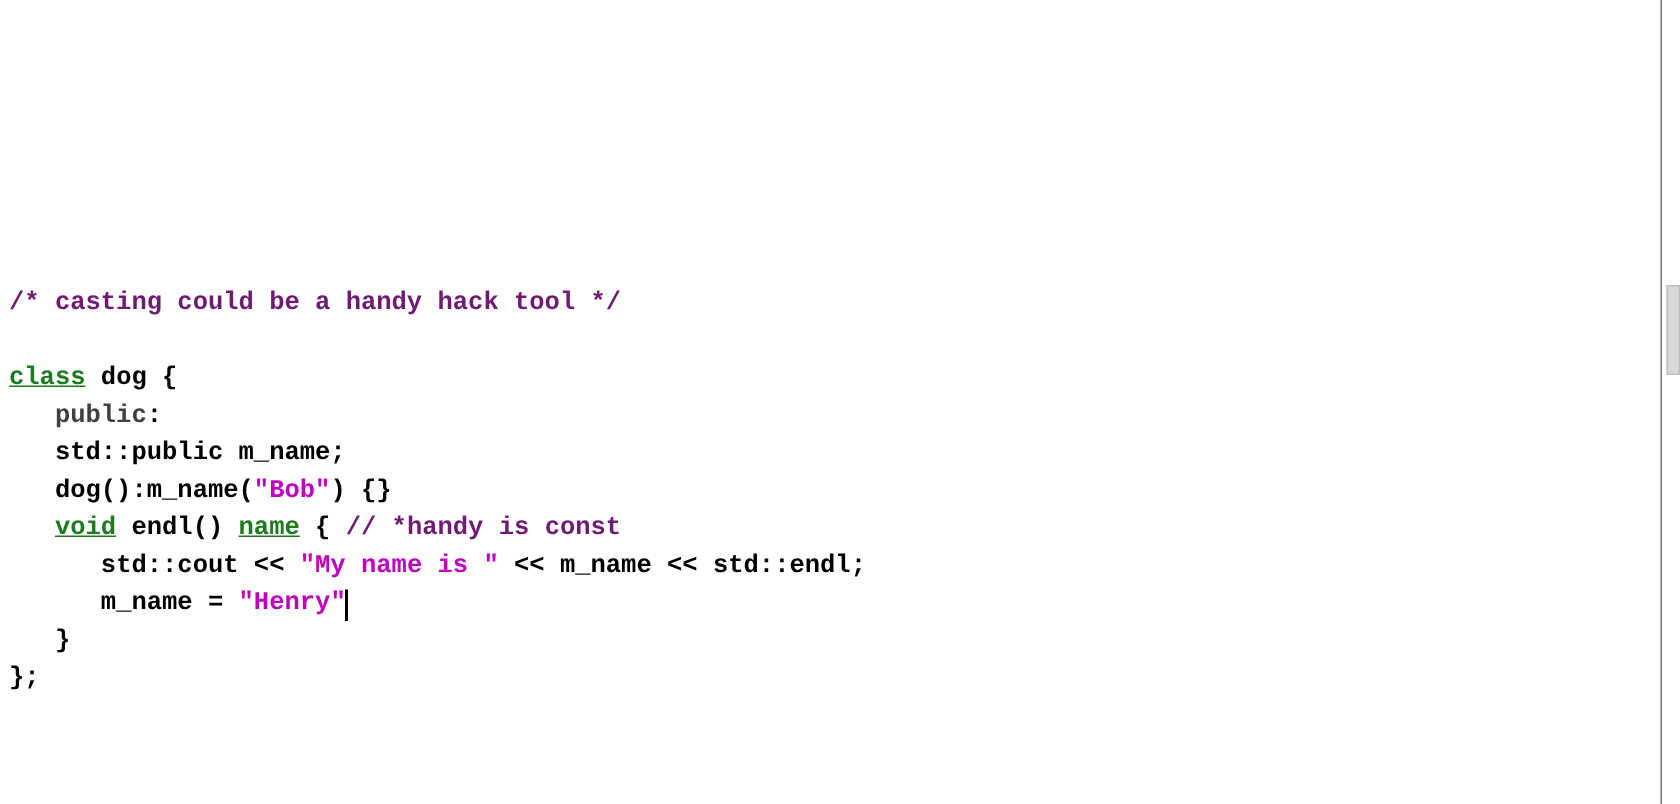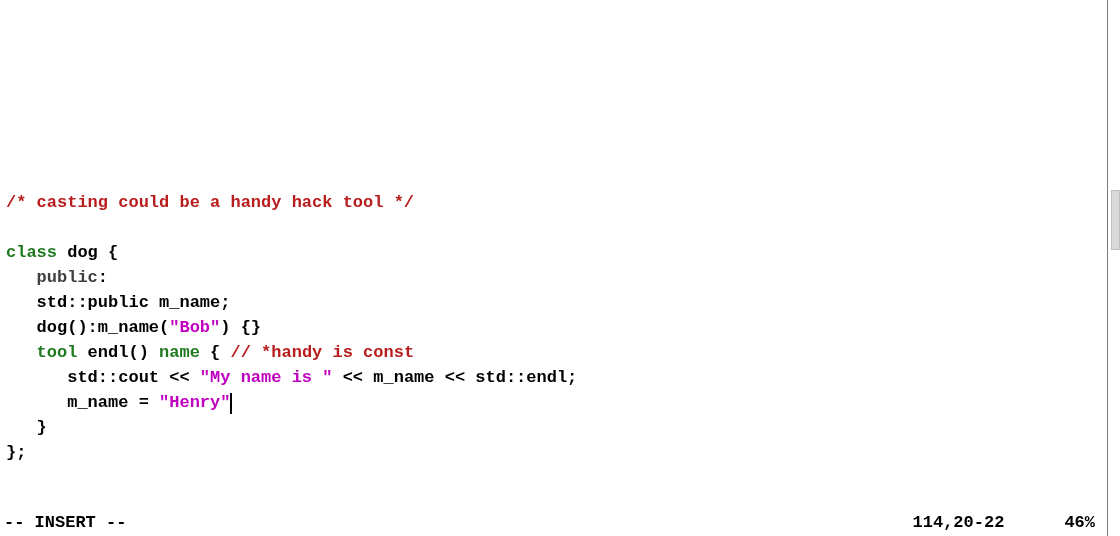--- a/index.html
+++ b/index.html
@@ -18,23 +18,23 @@
     height: 536px;
     border-right: 1px solid #7a7a7a;
     position: relative;
     padding-top: 165px;
   }
   .code {
     white-space: pre;
     line-height: 25px;
     padding-left: 6px;
   }
-  .comment { color: #b91c1c; }
+  .comment { color: #701a75; }
   .keyword { color: #404040; }
-  .type    { color: #1f7a1f; }
+  .type    { color: #1f7a1f; text-decoration: underline; }
   .string  { color: #c000c0; }
   .cursor {
     display: inline-block;
     width: 2px;
     height: 21px;
     background: #000;
     vertical-align: text-top;
   }
   .statusbar {
     position: absolute;
@@ -63,28 +63,22 @@
 
 <div class="editor-frame">
 
   <div class="code">
 <span class="comment"><span>/* </span><span>casting could be a handy hack tool</span><span> */</span></span>
 
 <span class="type">class</span><span> dog {</span>
 <span>   </span><span class="keyword">public</span><span>:</span>
 <span>   </span><span>std::public m_name;</span>
 <span>   </span><span>dog():m_name(</span><span class="string">"Bob"</span><span>) {}</span>
-<span>   </span><span class="type">tool</span><span> endl() </span><span class="type">name</span><span> { </span><span class="comment">// *handy is const</span>
+<span>   </span><span class="type">void</span><span> endl() </span><span class="type">name</span><span> { </span><span class="comment">// *handy is const</span>
 <span>      </span><span>std::cout &lt;&lt; </span><span class="string">"My name is "</span><span> &lt;&lt; m_name &lt;&lt; std::endl;</span>
 <span>      </span><span>m_name = </span><span class="string">"Henry"</span><span class="cursor"></span>
 <span>   </span><span>}</span>
 <span>};</span>
 </div>
 
-  <div class="statusbar">
-    <span class="status-mode">-- INSERT --</span>
-    <span class="status-gap"></span>
-    <span class="status-pos">114,20-22</span>
-    <span class="status-pct">46%</span>
-  </div>
 </div>
 
 <div class="scroll-stub"></div>
 
 </body></html>

